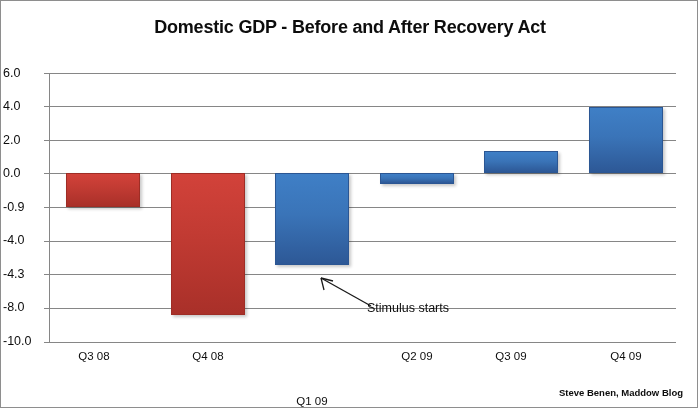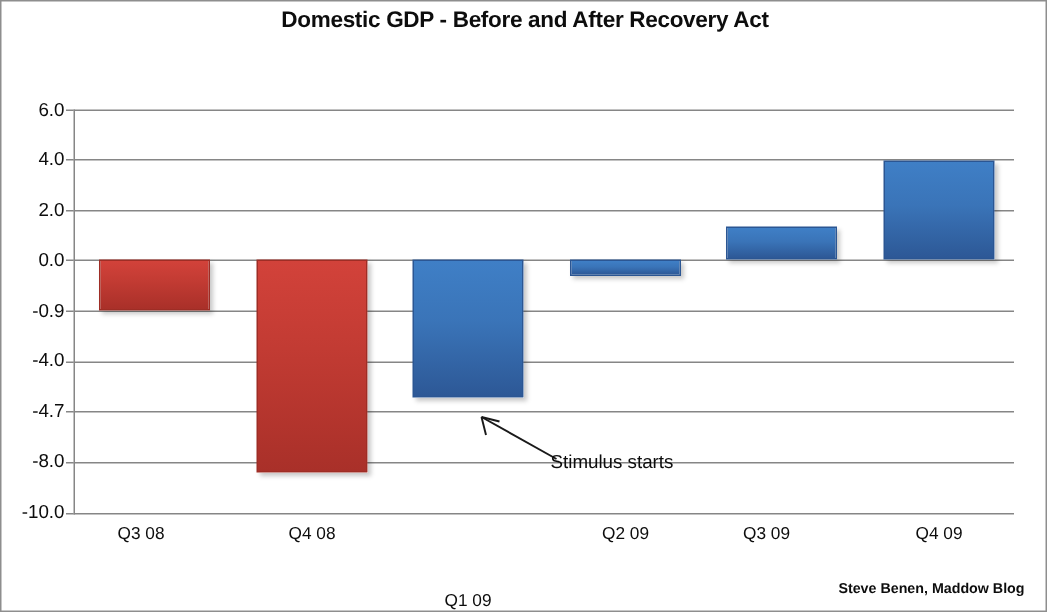--- a/index.html
+++ b/index.html
@@ -16,25 +16,25 @@
   #chart-frame {
     position: relative;
     width: 698px;
     height: 408px;
     border: 1px solid #8e8e8e;
     background: #ffffff;
     box-sizing: border-box;
   }
   #chart-title {
     position: absolute;
-    top: 4px;
+    top: 16px;
     left: 0;
     width: 698px;
     text-align: center;
-    font-size: 15px;
+    font-size: 18px;
     font-weight: bold;
     color: #0d0d0d;
     letter-spacing: -0.2px;
     white-space: nowrap;
   }
   
   #plot-area {
     position: absolute;
     left: 48px;
     top: 72px;
@@ -59,21 +59,20 @@
   .tick-mark {
     position: absolute;
     width: 5px;
     height: 1px;
     background: #868686;
   }
   .y-tick-label {
     position: absolute;
     right: 0;
     width: 40px;
-    text-align: right;
     font-size: 12.5px;
     color: #0d0d0d;
     line-height: 1;
   }
   #y-labels {
     position: absolute;
     left: 0;
     top: 0;
     width: 42px;
     height: 410px;
@@ -131,21 +130,21 @@
 
   <div id="chart-title">Domestic GDP - Before and After Recovery Act</div>
 
   <div id="y-labels">
     <div class="y-tick-label" style="top:66px">6.0</div>
     <div class="y-tick-label" style="top:99px">4.0</div>
     <div class="y-tick-label" style="top:133px">2.0</div>
     <div class="y-tick-label" style="top:166px">0.0</div>
     <div class="y-tick-label" style="top:200px">-0.9</div>
     <div class="y-tick-label" style="top:233px">-4.0</div>
-    <div class="y-tick-label" style="top:267px">-4.7</div>
+    <div class="y-tick-label" style="top:267px">-4.3</div>
     <div class="y-tick-label" style="top:300px">-8.0</div>
     <div class="y-tick-label" style="top:334px">-10.0</div>
   </div>
 
   <div id="y-axis-line"></div>
 
   <div style="position:absolute;left:43px;top:72px;width:6px;height:270px;">
     <div class="tick-mark" style="top:0px"></div>
     <div class="tick-mark" style="top:33px"></div>
     <div class="tick-mark" style="top:67px"></div>

